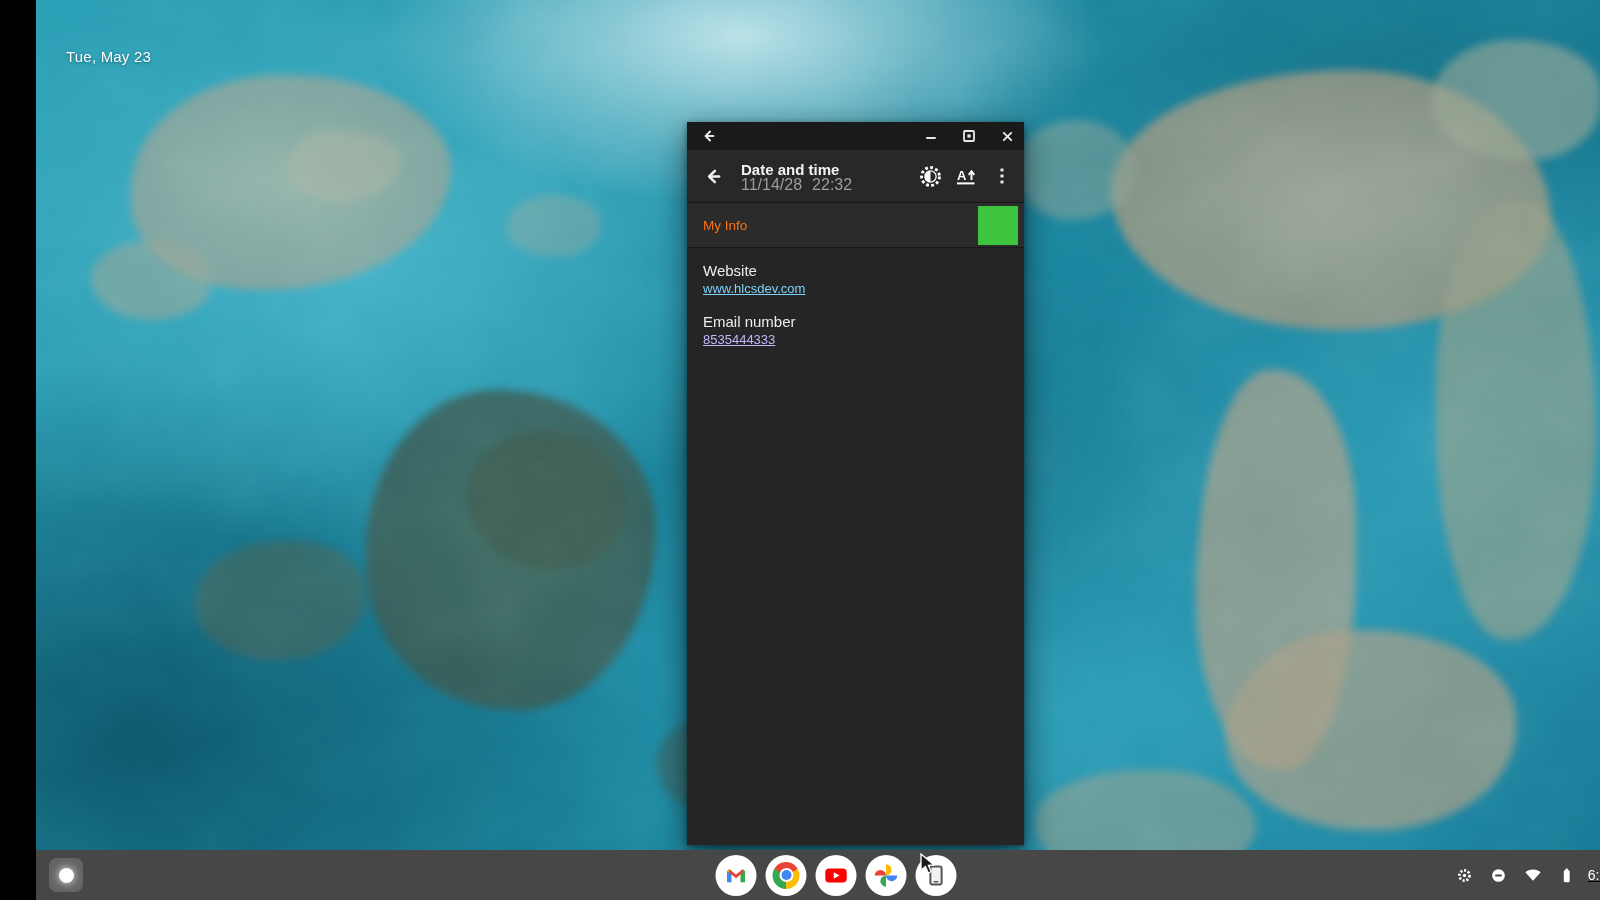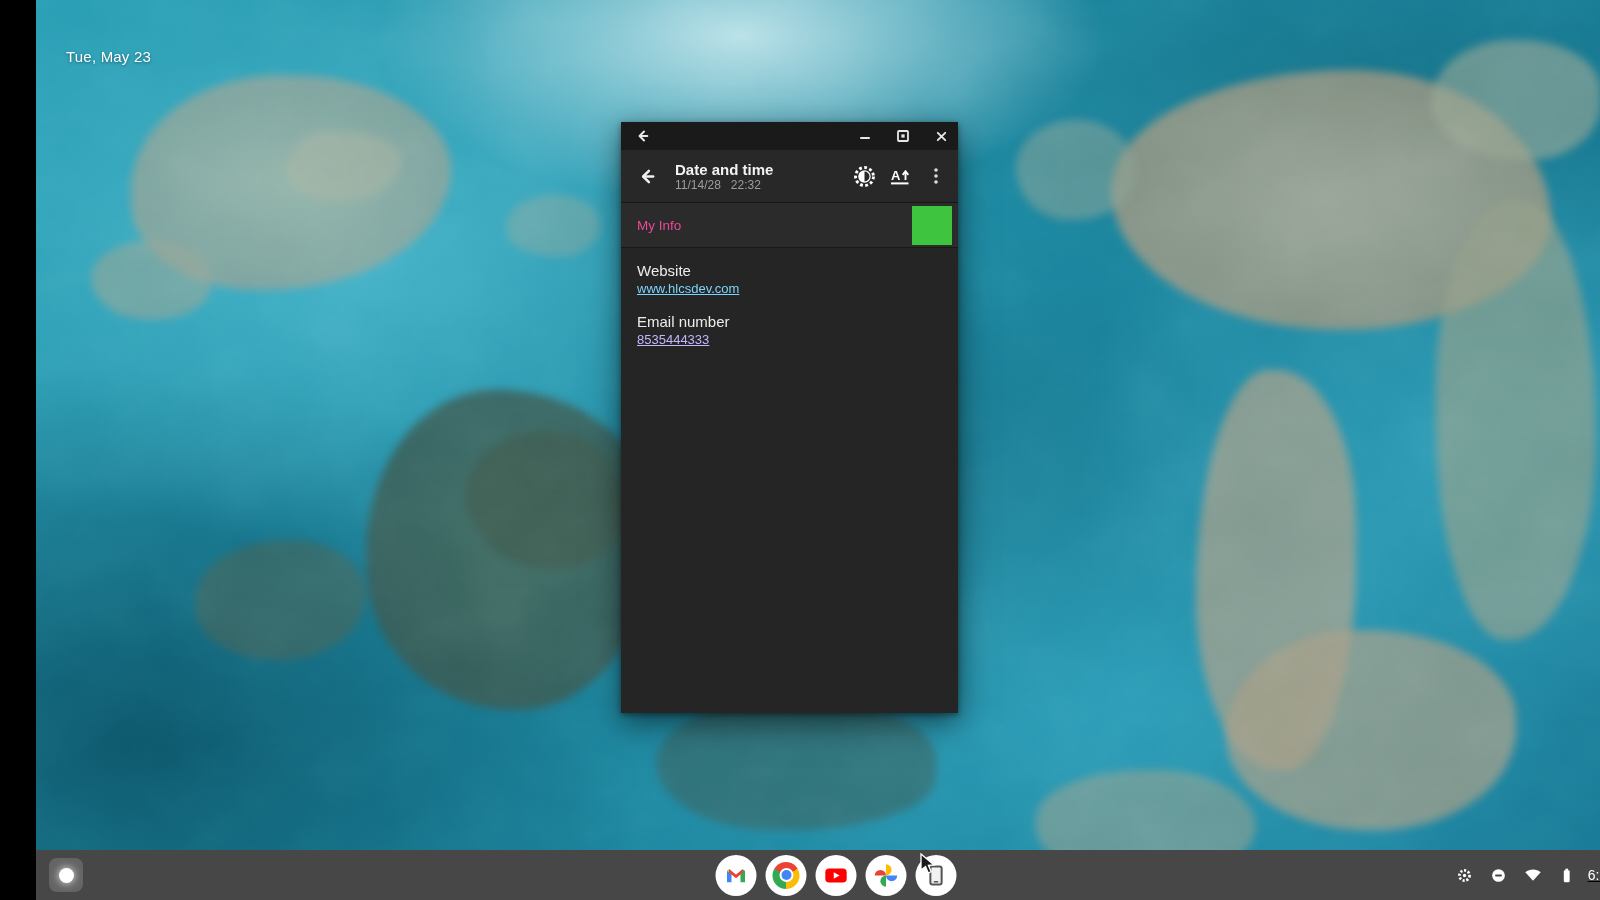--- a/index.html
+++ b/index.html
@@ -21,41 +21,41 @@
       linear-gradient(135deg,#2a9fb5 0%, #1b87a0 45%, #157390 100%);
   }
   .blob { position:absolute; filter:blur(4px); }
   .noise { position:absolute; inset:0; opacity:.38; mix-blend-mode:soft-light; }
 
   
   .desk-date { position:absolute; left:30px; top:48px; color:#fff; font-size:15px;
     letter-spacing:.2px; text-shadow:0 1px 3px rgba(0,40,50,.55); }
 
   
-  .app-window { position:absolute; left:585px; top:122px; width:337px; height:591px;
+  .app-window { position:absolute; left:651px; top:122px; width:337px; height:723px;
     background:#252525; box-shadow:0 10px 30px rgba(0,0,0,.55), 0 2px 6px rgba(0,0,0,.4);
     display:flex; flex-direction:column; }
   .titlebar { height:28px; background:#1a1a1a; display:flex; align-items:center; flex:0 0 auto; }
   .tb-back { width:30px; height:24px; margin-left:6px; display:flex; align-items:center; justify-content:center; cursor:default; }
   .tb-spacer { flex:1; }
   .tb-btn { width:30px; height:24px; display:flex; align-items:center; justify-content:center; margin-right:8px; }
 
   .app-header { height:53px; background:#282828; display:flex; align-items:center; flex:0 0 auto;
     border-bottom:1px solid #171717; }
   .ah-back { width:34px; height:34px; margin-left:8px; display:flex; align-items:center; justify-content:center; }
   .ah-titles { margin-left:12px; flex:1; }
   .ah-title { color:#f2f2f2; font-size:15px; font-weight:bold; line-height:17px; }
-  .ah-sub { color:#9d9d9d; font-size:12px; line-height:14px; }
+  .ah-sub { color:#9d9d9d; font-size:16px; line-height:14px; }
   .ah-sub span { margin-right:10px; }
   .ah-icons { display:flex; align-items:center; margin-right:4px; }
   .ah-ic { width:36px; height:36px; display:flex; align-items:center; justify-content:center; }
 
   .myinfo-row { height:45px; background:#2b2b2b; display:flex; align-items:center;
     border-bottom:1px solid #181818; flex:0 0 auto; }
-  .myinfo-label { color:#ec4899; font-size:13.5px; margin-left:16px; flex:1; }
+  .myinfo-label { color:#f97316; font-size:13.5px; margin-left:16px; flex:1; }
   .myinfo-swatch { width:40px; height:39px; margin-right:6px; background:#3ec43e; }
 
   .fields { flex:1; padding:14px 16px; }
   .field-group { margin-bottom:15px; }
   .field-label { color:#ececec; font-size:15px; line-height:17px; }
   .field-value { font-size:13px; line-height:18px; color:#d98c33; text-decoration:underline; cursor:pointer; display:inline-block; }
 
   
   .shelf { position:absolute; left:0; bottom:0; width:1600px; height:50px; background:#474747; }
   .launcher { position:absolute; left:13px; top:8px; width:34px; height:34px; border-radius:8px;

